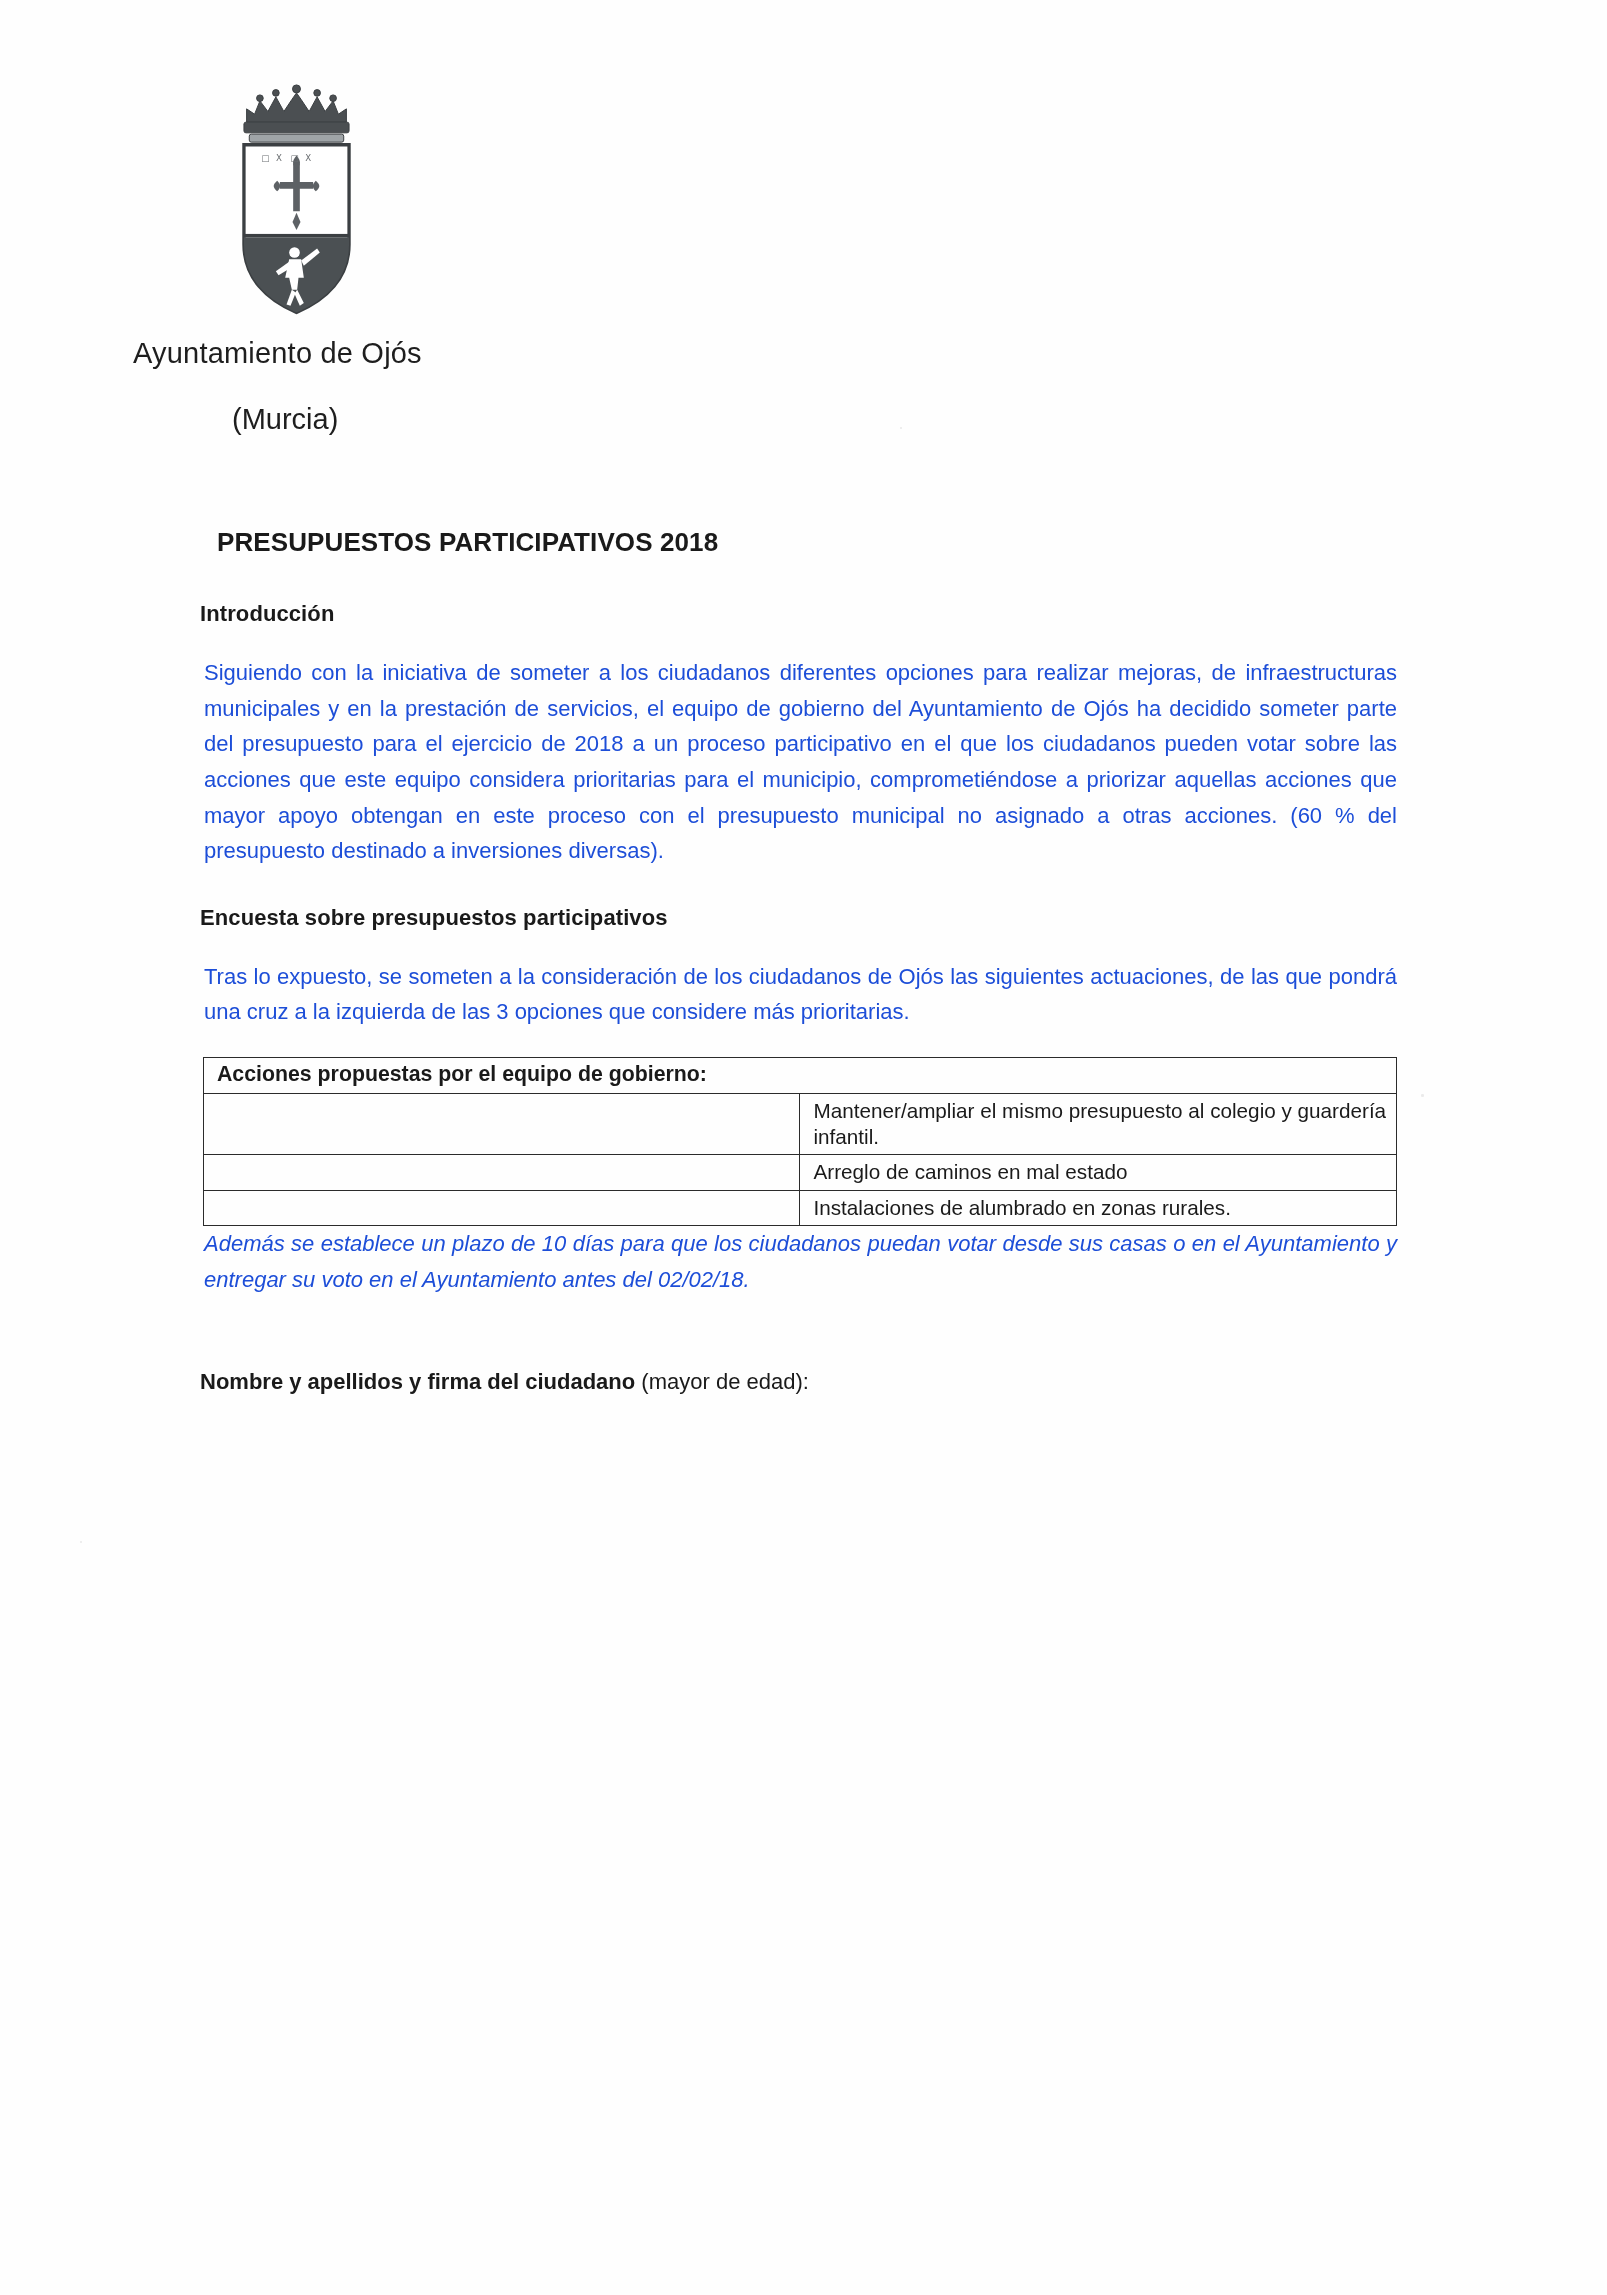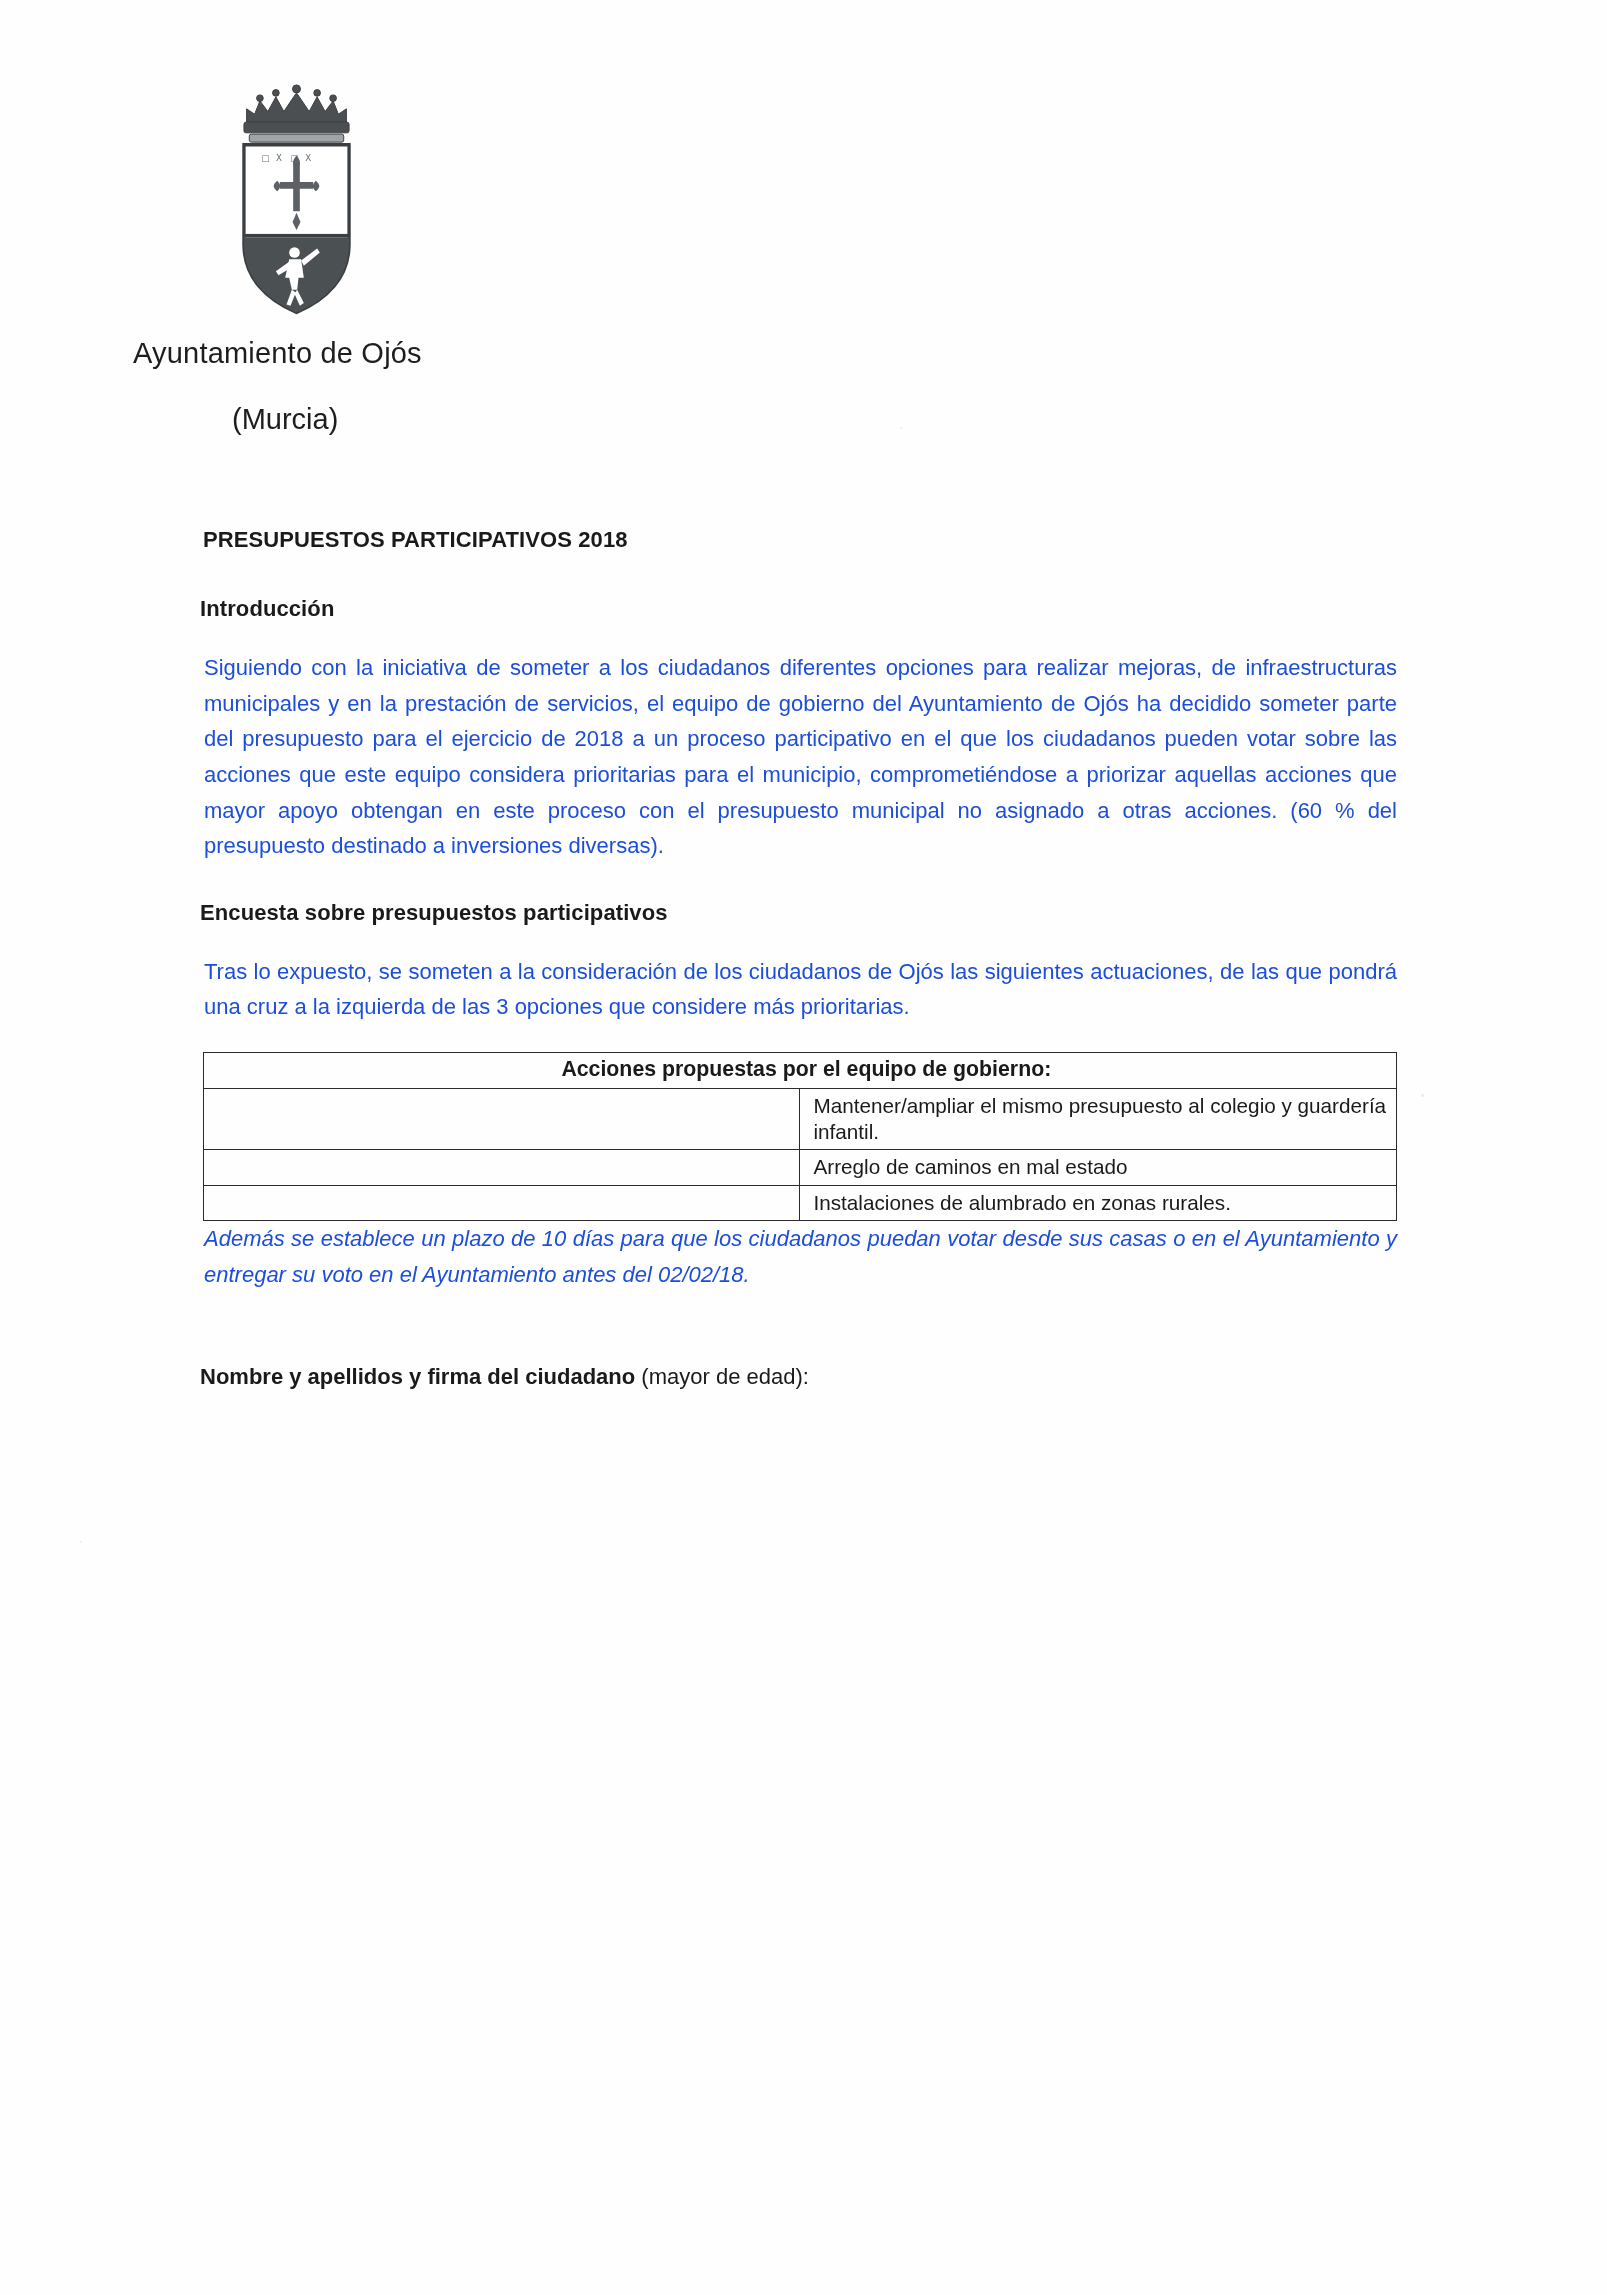--- a/index.html
+++ b/index.html
@@ -60,23 +60,23 @@
 
   
   .doc-body {
     position: absolute;
     left: 200px;
     top: 527px;
     width: 1197px;
   }
 
   h1.doc-title {
-    font-size: 22px;
+    font-size: 26px;
     font-weight: bold;
-    margin: 0 0 43px 3px;
+    margin: 0 0 43px 17px;
     letter-spacing: 0.1px;
   }
   h2.section-heading {
     font-size: 22px;
     font-weight: bold;
     margin: 8px 0 28px 0;
     letter-spacing: 0.1px;
   }
   p.para {
     font-size: 22px;
@@ -96,21 +96,21 @@
   }
   .actions-table td,
   .actions-table th {
     border: 1.3px solid #2b2b2b;
     padding: 4px 0 5.3px 0;
     font-size: 20.7px;
     vertical-align: middle;
     line-height: 1.22;
   }
   .actions-table th.hdr {
-    text-align: center;
+    text-align: left;
     font-weight: bold;
     padding-left: 13.3px;
     font-size: 21.3px;
     margin-left: 41px;
   }
   .actions-table td.check-cell {
     width: 37px;
     border-right: 1.3px solid #2b2b2b;
   }
   .actions-table td.label-cell {

